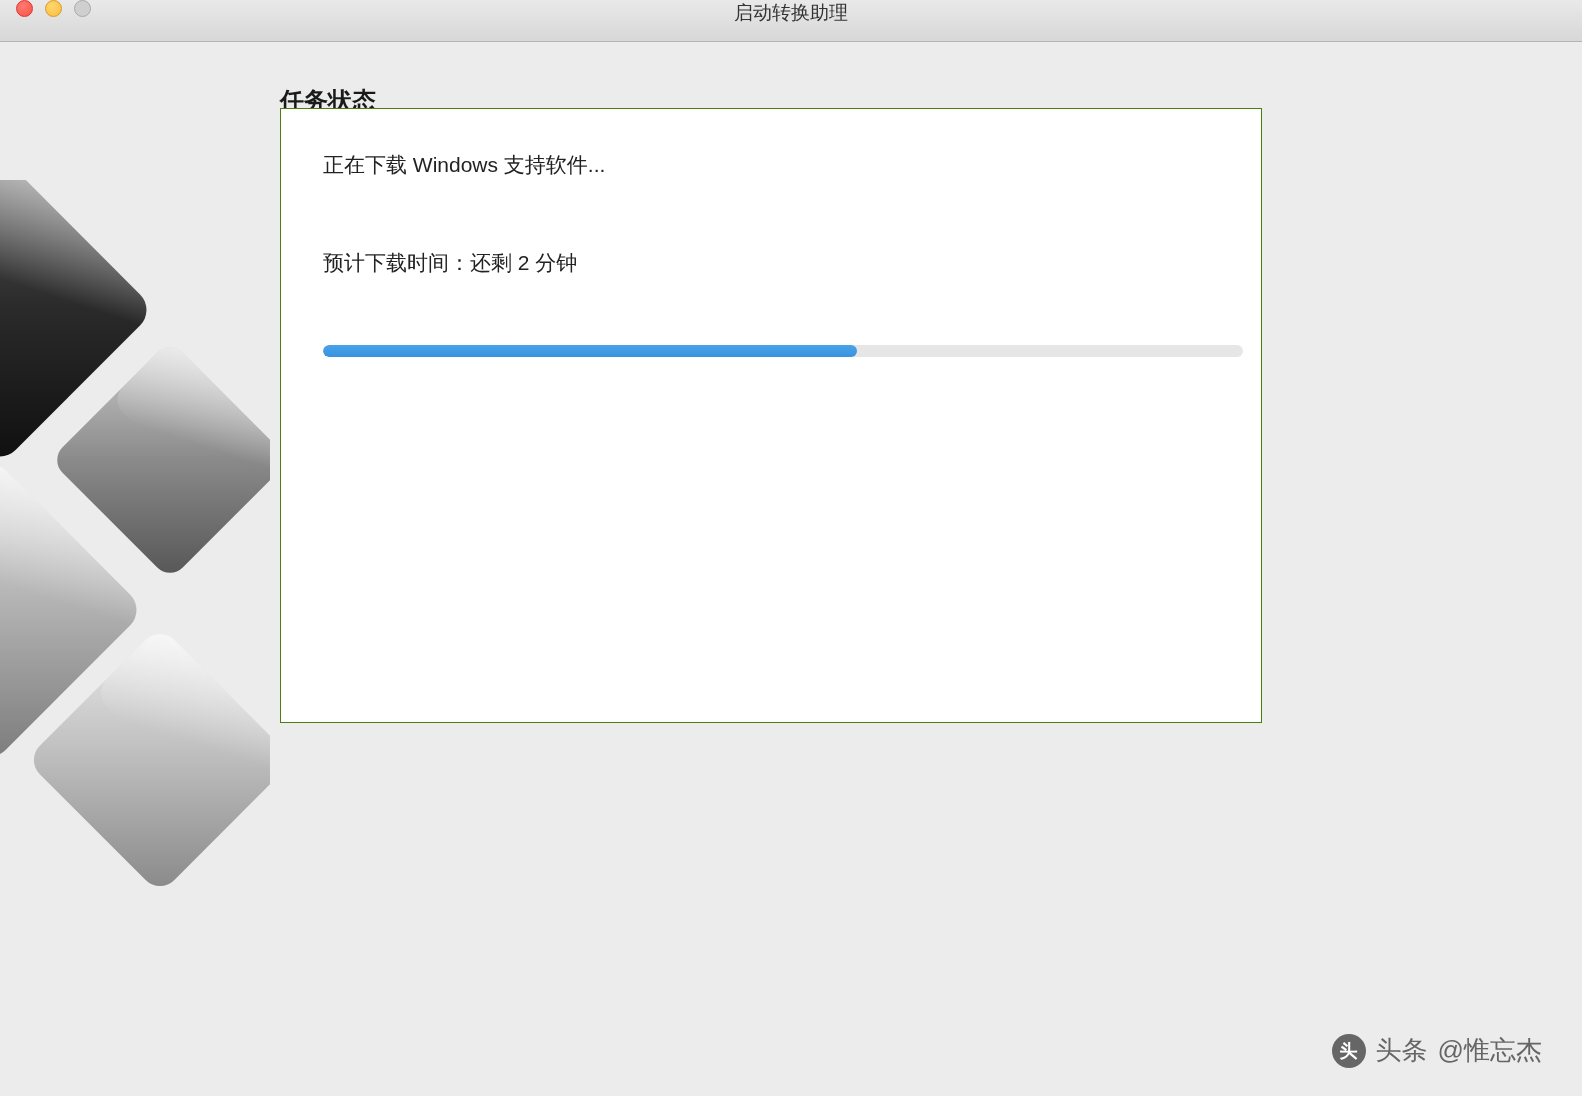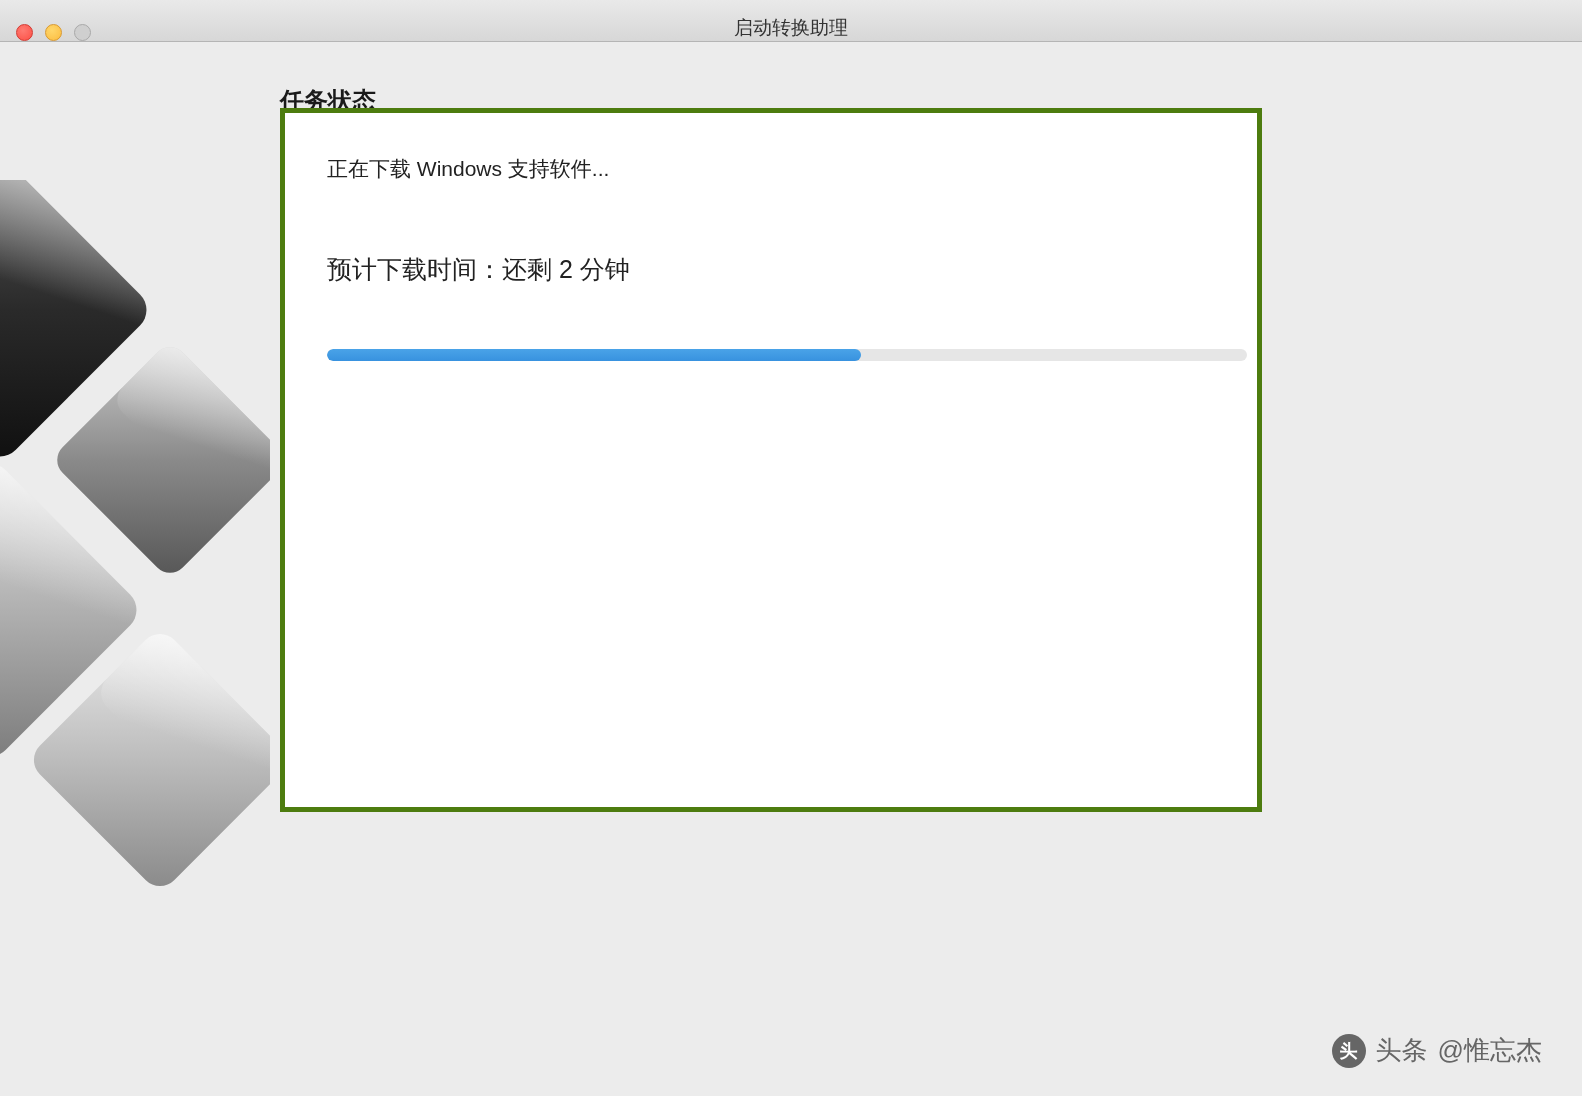--- a/index.html
+++ b/index.html
@@ -13,21 +13,21 @@
       width: 1582px;
       height: 1096px;
       position: relative;
       overflow: hidden;
     }
     .titlebar {
       height: 42px;
       background: linear-gradient(to bottom, #e9e9e9, #d7d7d7);
       border-bottom: 1px solid #b5b5b5;
       display: flex;
-      align-items: flex-end;
+      align-items: flex-start;
       position: relative;
     }
     .traffic-lights {
       display: flex;
       gap: 12px;
       padding-left: 16px;
       align-items: center;
     }
     .traffic-light {
       width: 17px;
@@ -61,36 +61,36 @@
       font-size: 24px;
       font-weight: 700;
       color: #1a1a1a;
       margin-top: 11px;
     }
     .content-box {
       position: absolute;
       top: 108px;
       left: 280px;
       width: 982px;
-      height: 704px;
+      height: 615px;
       background: #ffffff;
-      border: 5px solid #4d7c0f;
+      border: 1px solid #4d7c0f;
     }
     .status-line {
       position: absolute;
       top: 42px;
       left: 42px;
       font-size: 21px;
       color: #222;
     }
     .estimate-line {
       position: absolute;
       top: 140px;
       left: 42px;
-      font-size: 25px;
+      font-size: 21px;
       color: #222;
     }
     .progress-bar-container {
       position: absolute;
       top: 236px;
       left: 42px;
       width: 920px;
       height: 12px;
       background: #e6e6e6;
       border-radius: 6px;

